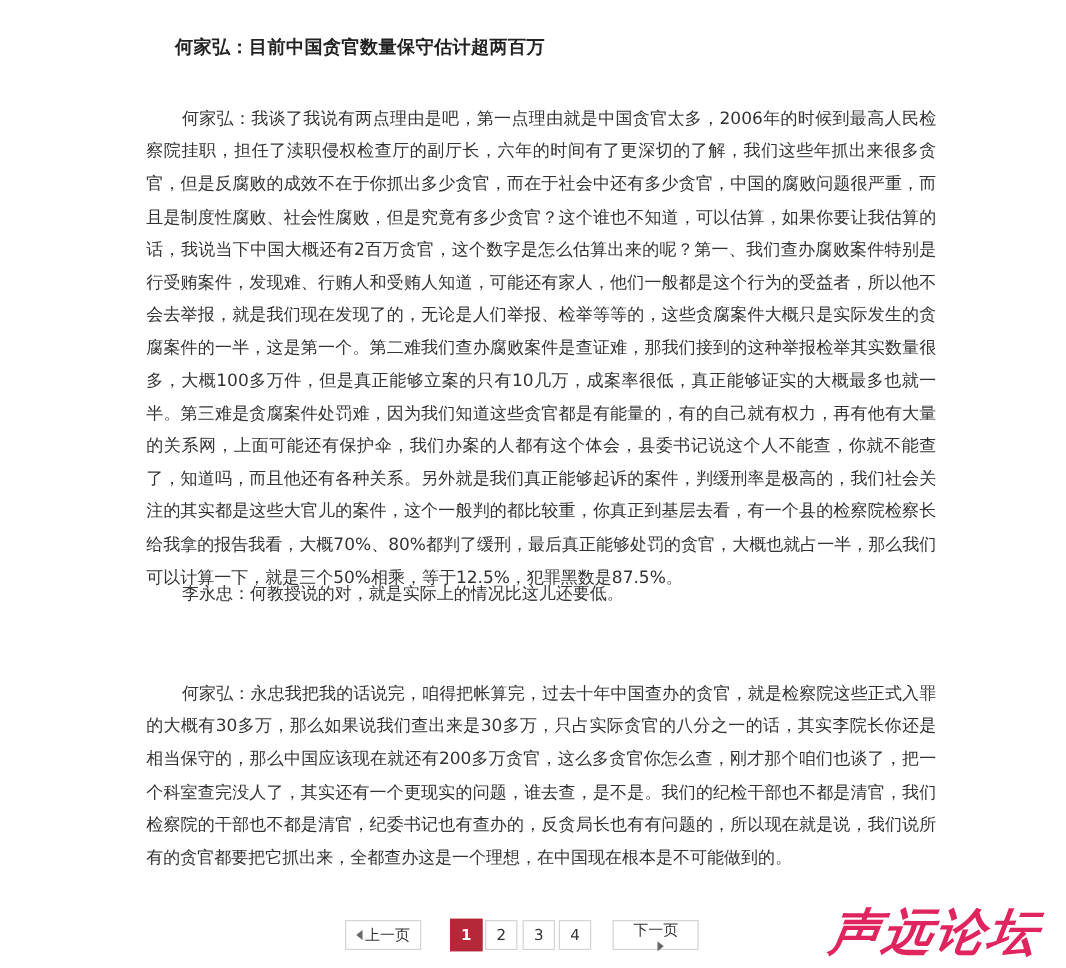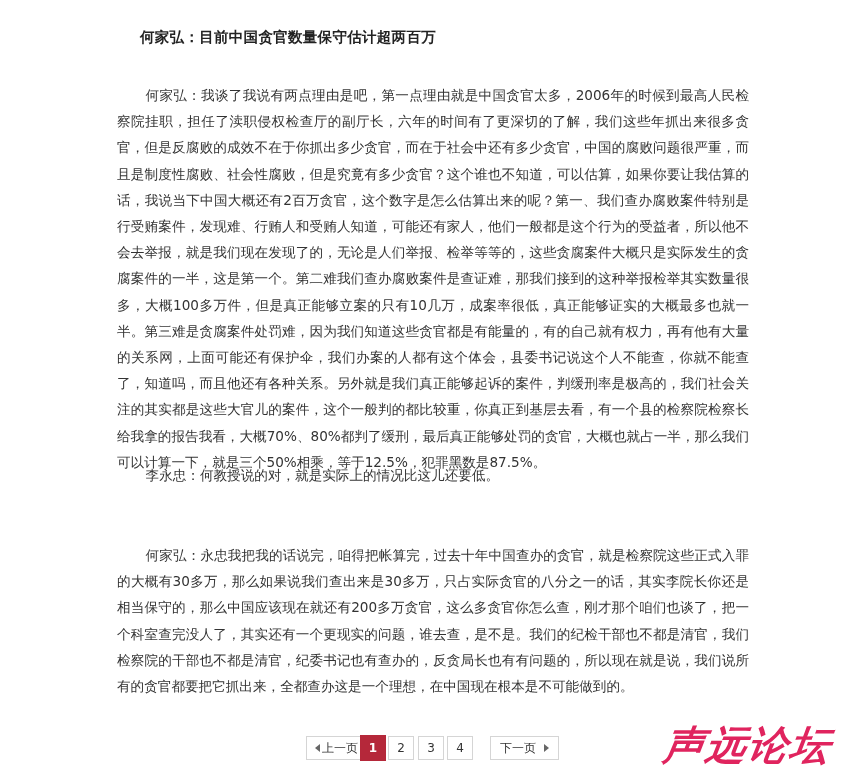--- a/index.html
+++ b/index.html
@@ -11,26 +11,26 @@
   .para { position: absolute; left: 0; width: 632px; font-size: 13.6px; line-height: 26.2px;
           text-indent: 2.1em; text-align: justify; color: #333333; margin: 7px; }
   #p1 { top: 75px; }
   #p2 { top: 455px; }
   #p3 { top: 535px; }
   .pager { position: absolute; top: 736px; left: 0; width: 853px; height: 26px; }
   .pbtn { position: absolute; top: 0; height: 24px; border: 1px solid #d5d5d5; background: #fff;
           font-size: 12px; color: #333; display: flex; align-items: center; justify-content: center;
           box-sizing: border-box; cursor: pointer; }
   .pbtn.active { background: #b5283a; border-color: #b5283a; color: #fff; font-weight: bold; }
-  #prev { left: 276px; width: 61px; margin-left: 30px; }
+  #prev { left: 276px; width: 61px; }
   #pg1 { left: 360px; width: 26px; height: 26px; top: -1px; }
   #pg2 { left: 388px; width: 26px; }
   #pg3 { left: 418px; width: 26px; }
   #pg4 { left: 447px; width: 26px; }
-  #next { left: 490px; width: 69px; }
+  #next { left: 490px; width: 69px; flex-direction: column; }
   .tri-left { width: 0; height: 0; border-top: 4px solid transparent; border-bottom: 4px solid transparent;
               border-right: 5px solid #666; margin-right: 2px; }
   .tri-right { width: 0; height: 0; border-top: 4px solid transparent; border-bottom: 4px solid transparent;
                border-left: 5px solid #666; margin-left: 8px; }
   .logo { position: absolute; left: 645px; top: 718px; width: 205px; height: 54px;
           display: flex; align-items: center; justify-content: center; }
   .logo-text { font-family: "DejaVu Sans", sans-serif; font-weight: bold; font-style: italic;
                font-size: 40px; letter-spacing: 2px; color: #e0245e; transform: skewX(-8deg); }
 </style>
 </head>

